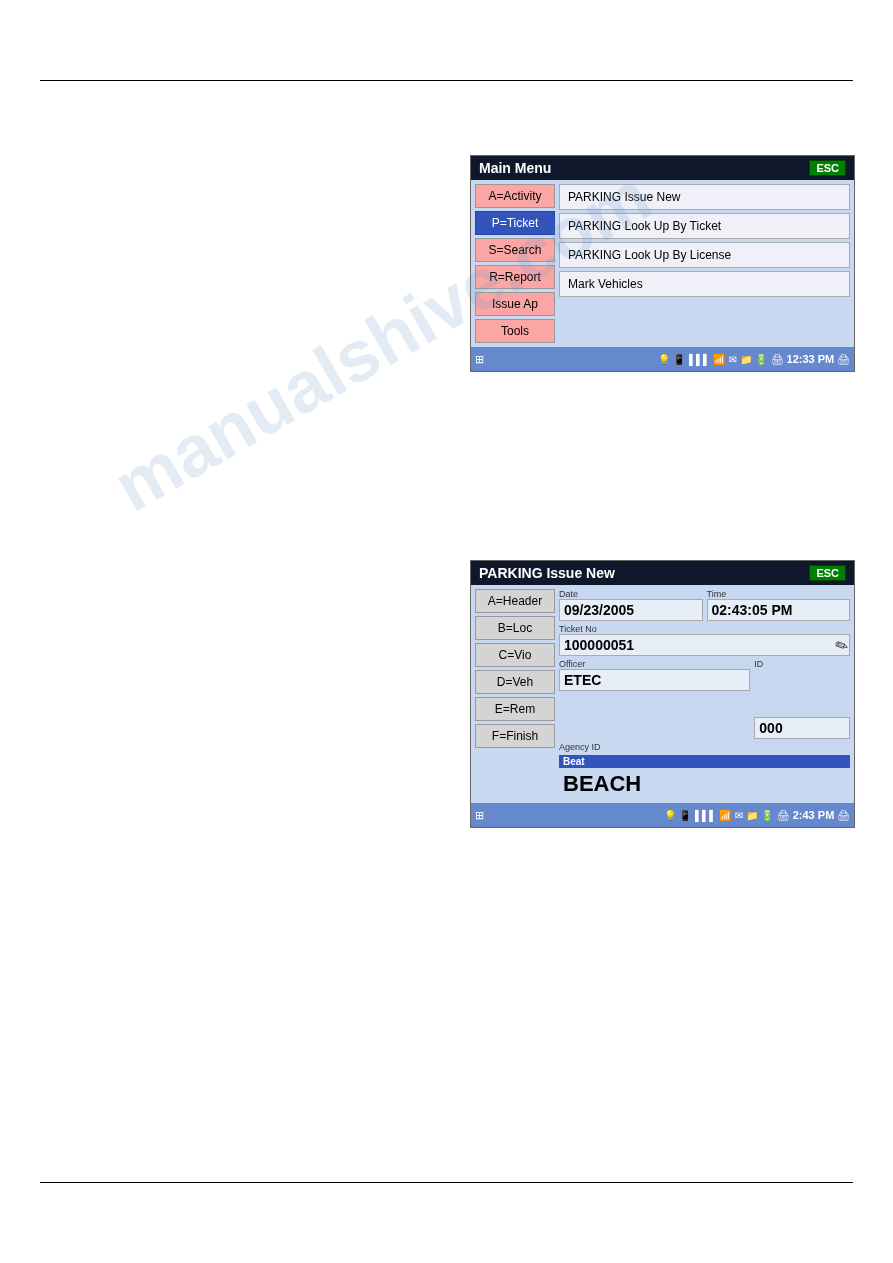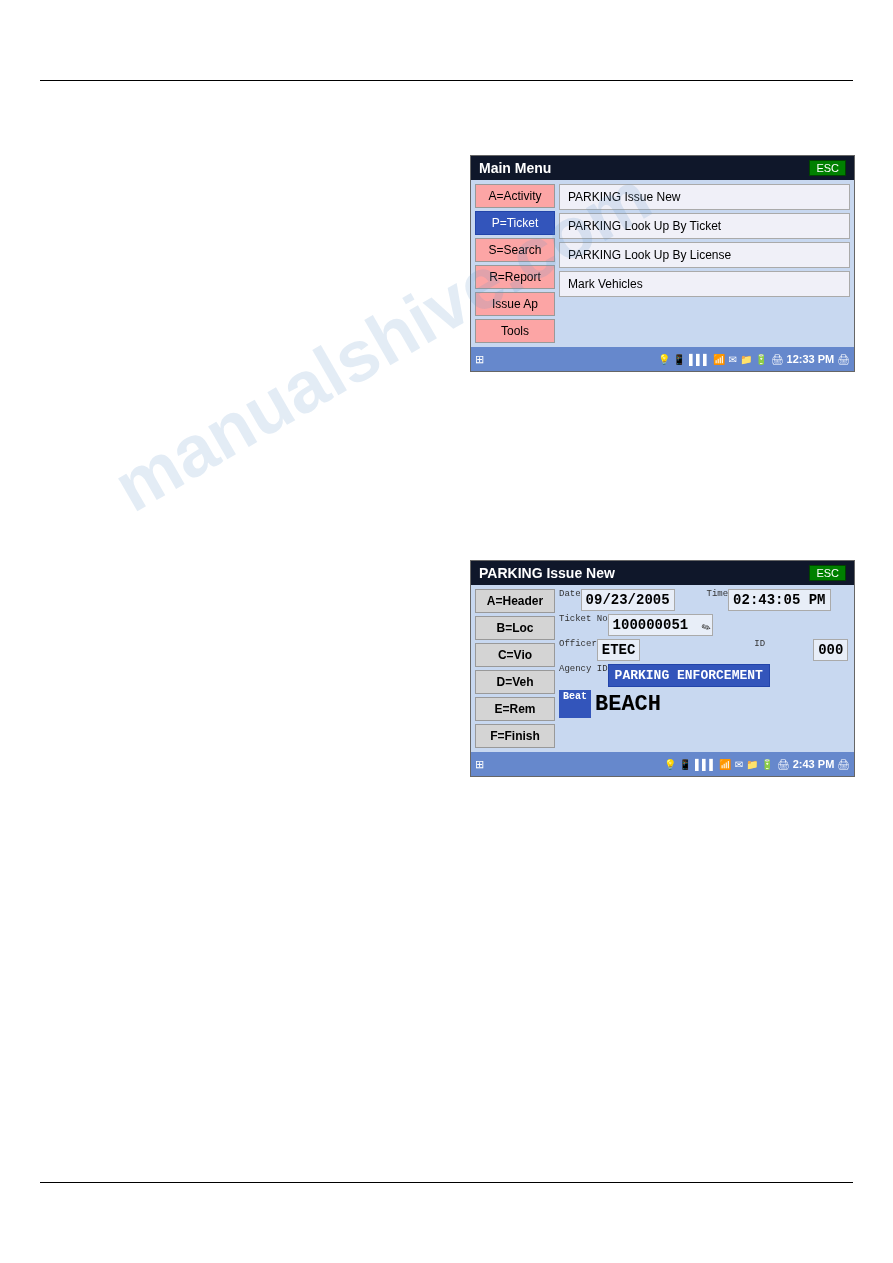--- a/index.html
+++ b/index.html
@@ -68,21 +68,21 @@
       padding: 4px 8px;
       display: flex;
       justify-content: space-between;
       align-items: center;
     }
 
     .esc-btn {
       background: #008000;
       color: #fff;
       font-size: 11px;
-      font-weight: normal;
+      font-weight: bold;
       padding: 1px 6px;
       border: 1px solid #004400;
       cursor: pointer;
     }
 
     .menu-body {
       display: flex;
       flex-direction: row;
       padding: 4px;
     }
@@ -187,21 +187,20 @@
     }
 
     .parking-left-btn {
       background: #d4d4d4;
       border: 1px solid #999;
       font-size: 12px;
       padding: 4px 2px;
       text-align: center;
       cursor: pointer;
       color: #000;
-      font-weight: bold;
     }
 
     .parking-right-col {
       flex: 1;
       margin-left: 4px;
       display: flex;
       flex-direction: column;
       gap: 3px;
     }
 
@@ -221,22 +220,21 @@
       display: block;
     }
 
     .field-row {
       display: flex;
       gap: 4px;
     }
 
     .field-group {
       display: flex;
-      flex-direction: row;
-      font-family: Liberation Mono, monospace;
+      flex-direction: column;
     }
 
     .field-group.flex1 { flex: 1; gap: 48px; }
     .field-group.flex2 { flex: 2; }
 
     .agency-field {
       background: #3355bb;
       color: #fff;
       font-size: 13px;
       font-weight: bold;
@@ -388,21 +386,20 @@
             <span class="field-value">ETEC</span>
           </div>
           <div class="field-group flex1">
             <span class="field-label">ID</span>
             <span class="field-value">000</span>
           </div>
         </div>
 
         <div class="field-group">
           <span class="field-label">Agency ID</span>
-          <span class="agency-field">PARKING ENFORCEMENT</span>
         </div>
 
         <div class="field-group">
           <span class="beat-label">Beat</span>
           <span class="beat-value">BEACH</span>
         </div>
 
       </div>
 
     </div>

